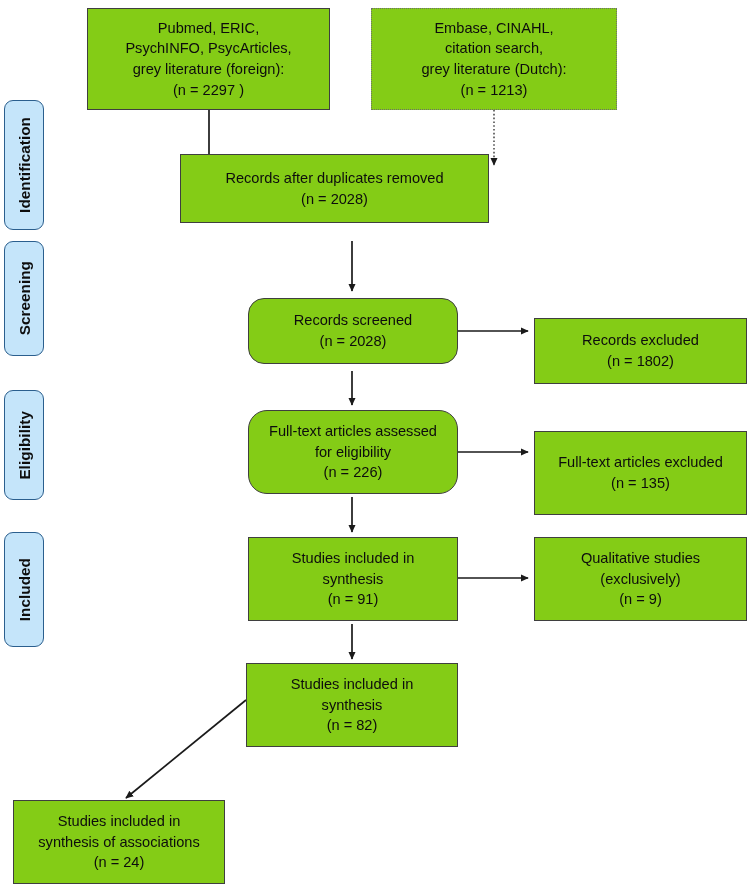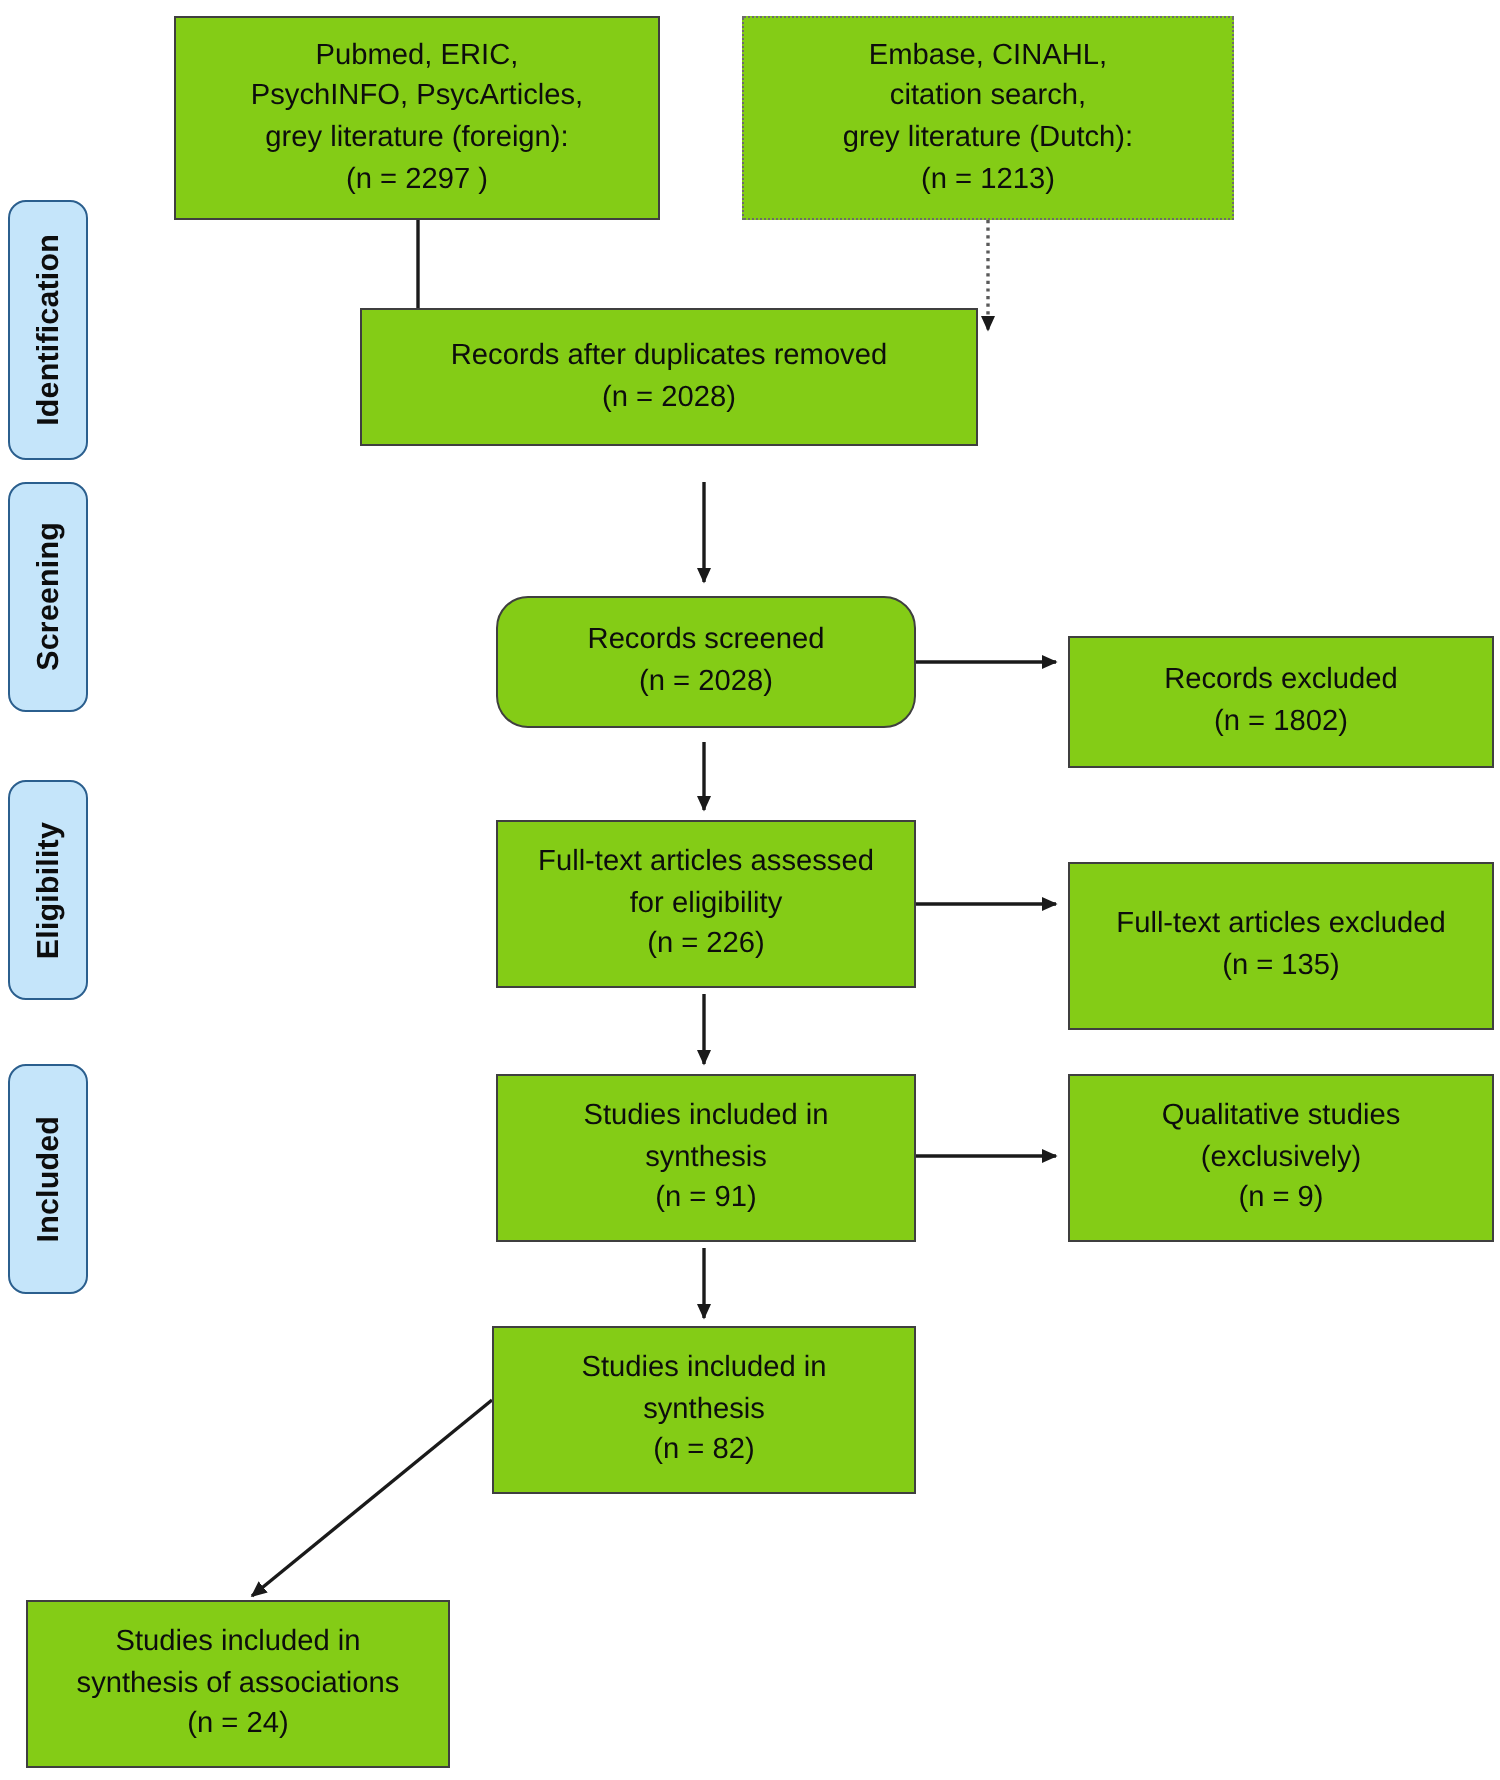--- a/index.html
+++ b/index.html
@@ -139,21 +139,21 @@
   <div class="node" style="left:248px; top:298px; width:210px; height:66px;border-radius:16px;">
     <span class="line">Records screened</span>
     <span class="line">(n = 2028)</span>
   </div>
 
   <div class="node" style="left:534px; top:298px; width:213px; height:66px;margin-top:20px;">
     <span class="line">Records excluded</span>
     <span class="line">(n = 1802)</span>
   </div>
 
-  <div class="node" style="left:248px; top:410px; width:210px; height:84px;">
+  <div class="node" style="left:248px; top:410px; width:210px; height:84px;border-radius:19px;">
     <span class="line">Full-text articles assessed</span>
     <span class="line">for eligibility</span>
     <span class="line">(n = 226)</span>
   </div>
 
   <div class="node" style="left:534px; top:410px; width:213px; height:84px;margin-top:21px;">
     <span class="line">Full-text articles excluded</span>
     <span class="line">(n = 135)</span>
   </div>
 

